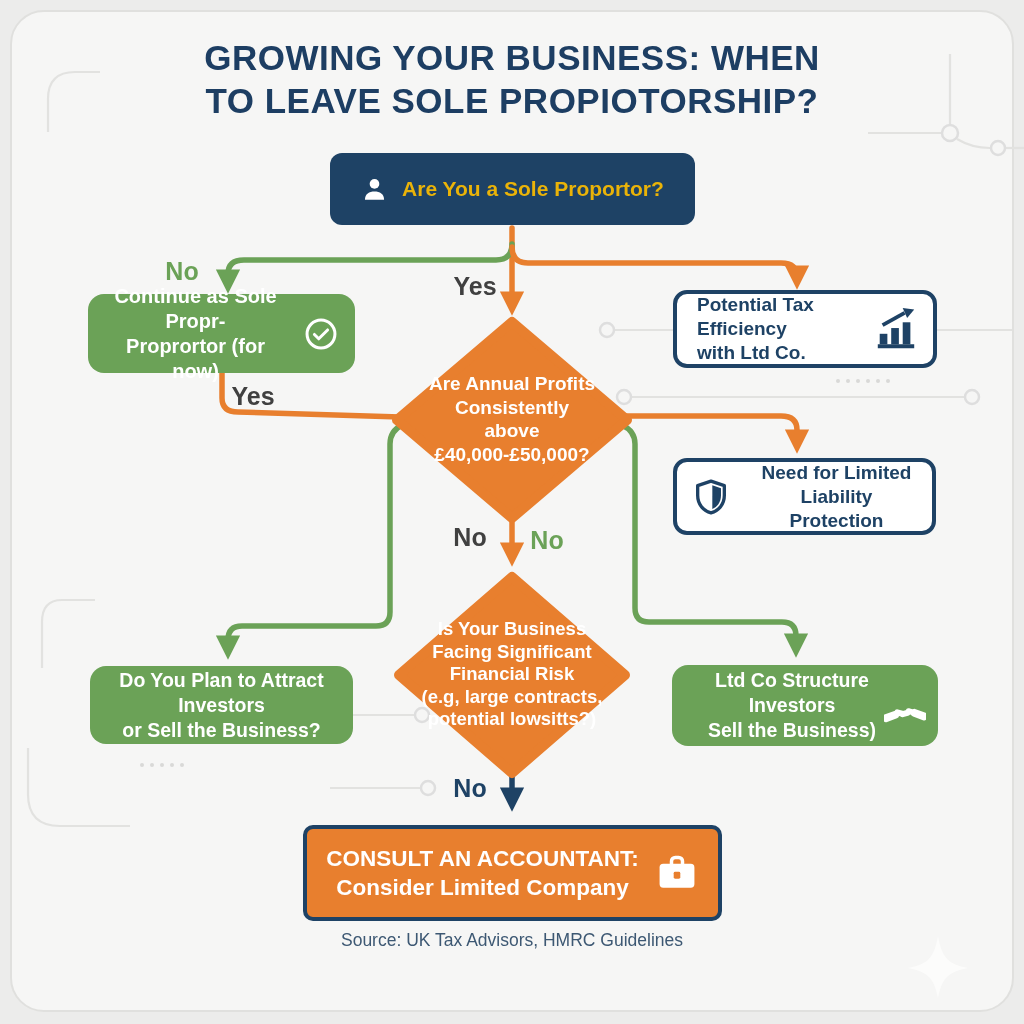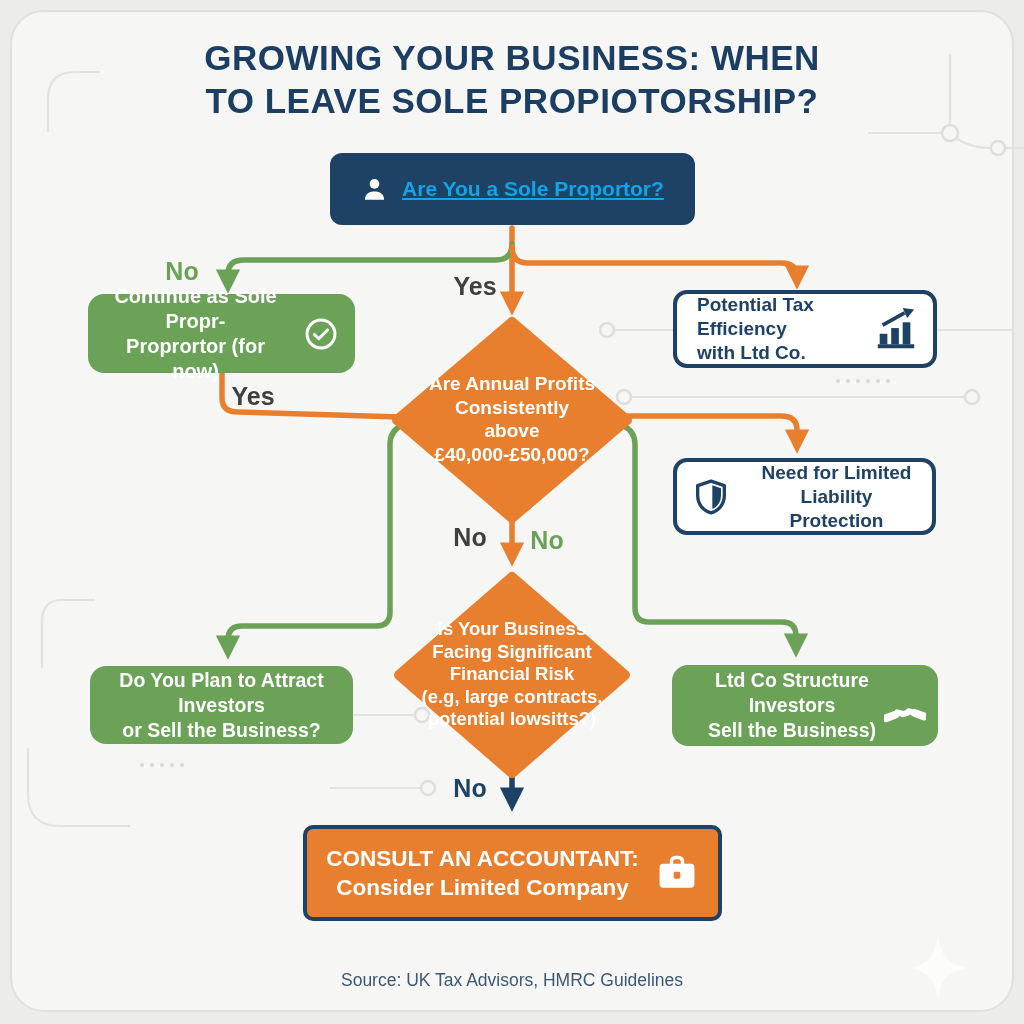--- a/index.html
+++ b/index.html
@@ -6,33 +6,33 @@
   .canvas{position:relative;width:1024px;height:1024px;background:#ececeb;overflow:hidden;
           font-family:"Liberation Sans", sans-serif;}
   .card{position:absolute;left:10px;top:10px;right:10px;bottom:12px;background:#f6f6f5;
         border:2px solid #e0e0de;border-radius:34px;z-index:0;}
   svg.layer{position:absolute;left:0;top:0;z-index:2;}
   svg.decor{z-index:1;}
   .title{position:absolute;top:36px;left:0;width:100%;text-align:center;z-index:3;
          color:#1d3e63;font-weight:bold;font-size:35px;line-height:43px;letter-spacing:.5px;}
   .node{position:absolute;z-index:3;display:flex;align-items:center;justify-content:center;
         font-weight:bold;box-sizing:border-box;}
-  .start{background:#1e4265;color:#0ea5e9;border-radius:12px;font-size:21px;gap:14px;text-decoration:underline;}
+  .start{background:#1e4265;color:#eab308;border-radius:12px;font-size:21px;gap:14px;}
   .greenbox{background:#6ba257;color:#fff;border-radius:16px;font-size:20px;line-height:25px;
             text-align:center;padding:0 16px;}
   .whitebox{background:#ffffff;color:#1e4265;border:4px solid #1e4265;border-radius:14px;
             font-size:19px;line-height:24px;padding:0 14px;gap:24px;}
   .orangebox{background:#e87f2e;color:#fff;border:4px solid #1e4265;border-radius:10px;
              font-size:22.5px;line-height:29px;text-align:center;gap:16px;}
   .dtext{position:absolute;z-index:3;color:#fff;font-weight:bold;text-align:center;}
   .dtext span{display:block;}
   .boxlines span{display:block;}
   .lbl{position:absolute;z-index:4;font-weight:bold;font-size:25px;width:60px;text-align:center;}
   .lbl-green{color:#6ba257;} .lbl-orange{color:#404040;} .lbl-navy{color:#1e4265;}
-  .footer{position:absolute;top:970px;left:0;width:100%;text-align:center;z-index:3;
+  .footer{position:absolute;top:930px;left:0;width:100%;text-align:center;z-index:3;
           color:#3d5873;font-size:17.5px;}
   .sideicon{display:flex;align-items:center;}
   .hs-icon{position:absolute;right:12px;bottom:12px;}
 </style>
 </head>
 <body>
 
 <div class="canvas">
   <div class="card"></div>
 

